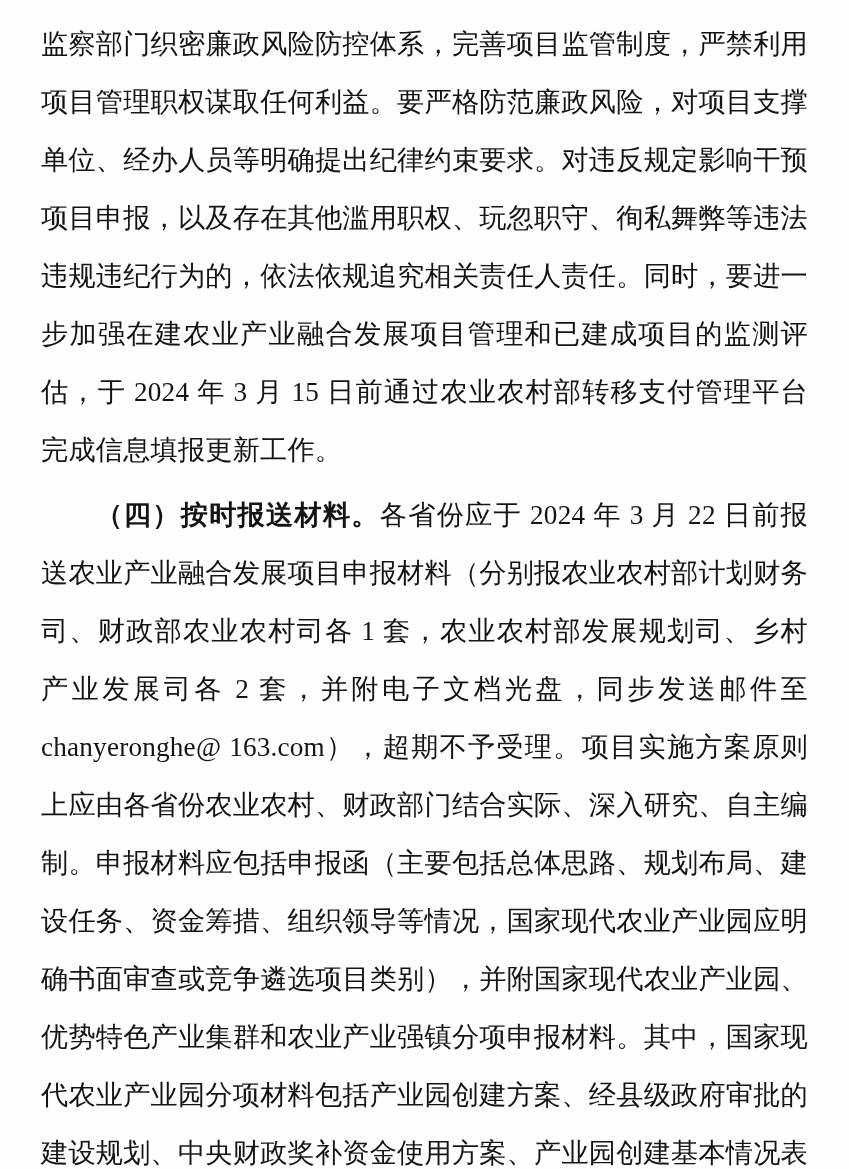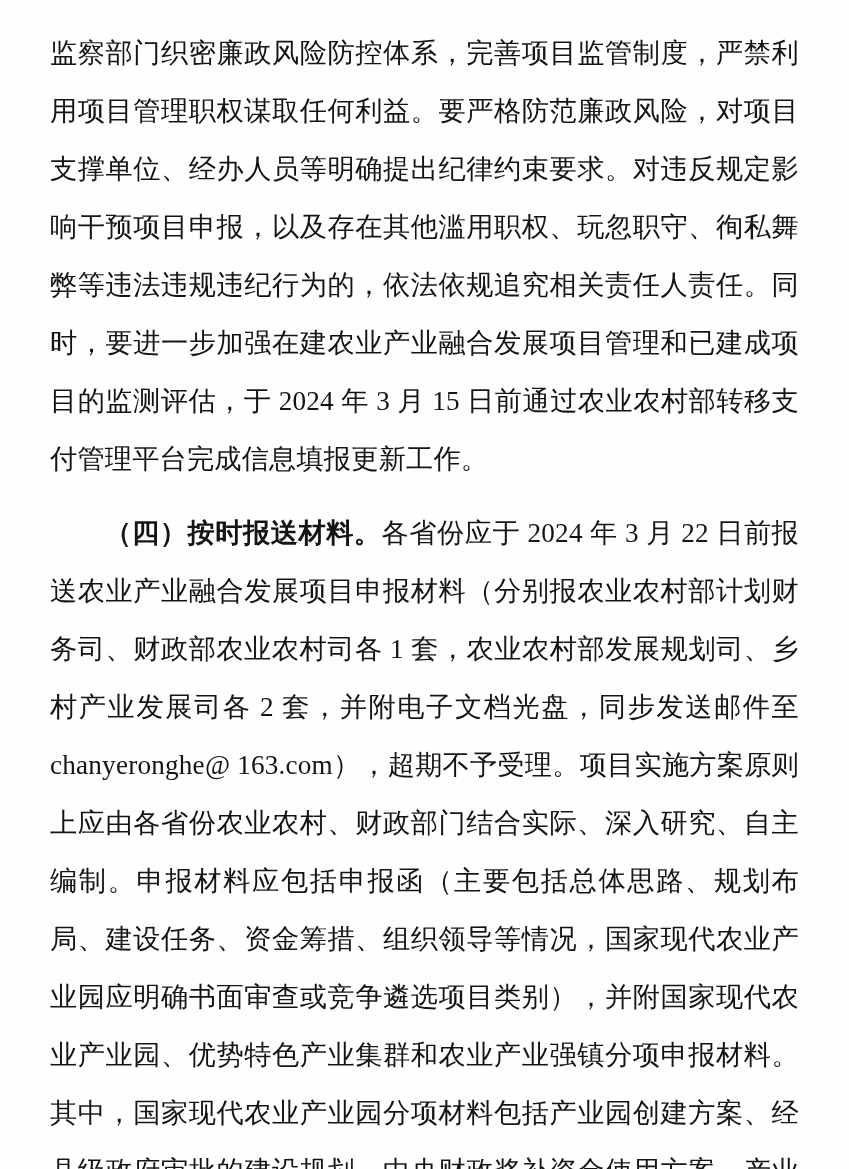--- a/index.html
+++ b/index.html
@@ -22,21 +22,21 @@
     background: #fefefe;
   }
   .doc-body {
     font-size: 27.2px;
     line-height: 58px;
     text-align: justify;
     text-justify: inter-ideograph;
     letter-spacing: 0.2px;
   }
   p.para {
-    margin: 16px;
+    margin: 7px;
     padding: 0;
     text-indent: 0;
     font-family: Liberation Serif, serif;
   }
   p.para.indent {
     text-indent: 2em;
   }
   .bold {
     font-weight: bold;
   }

